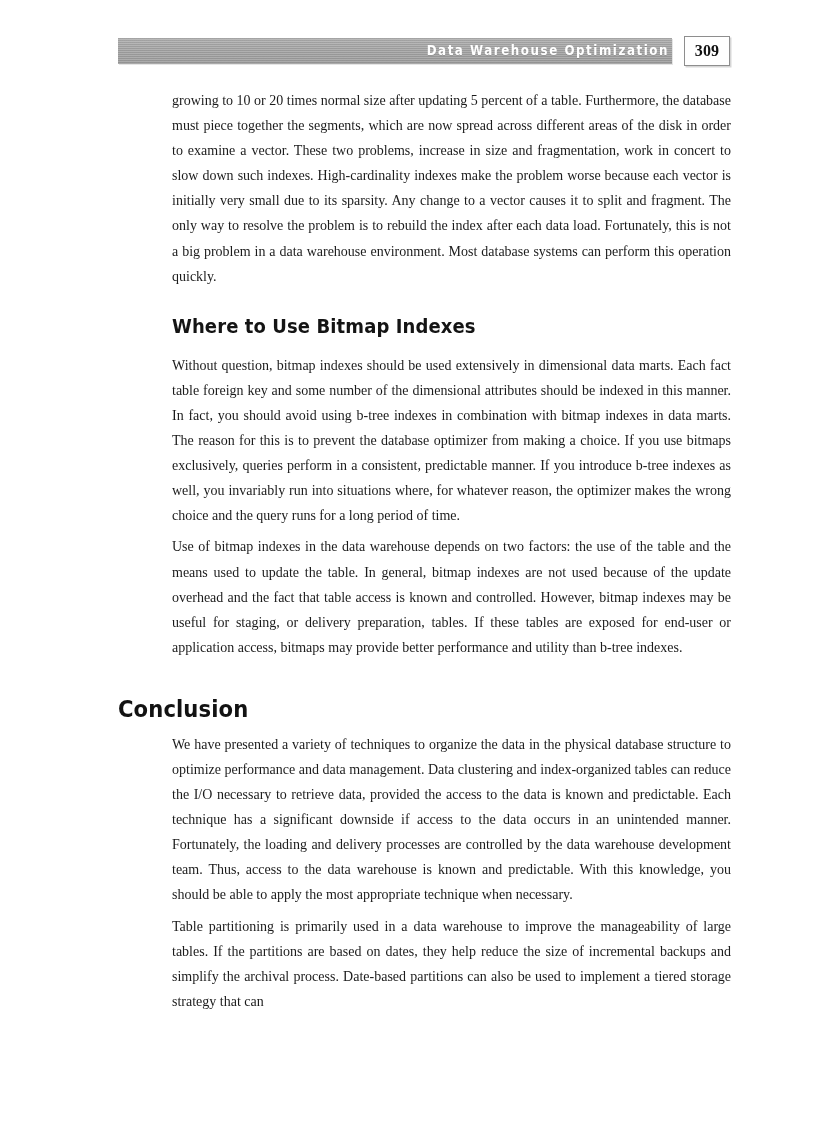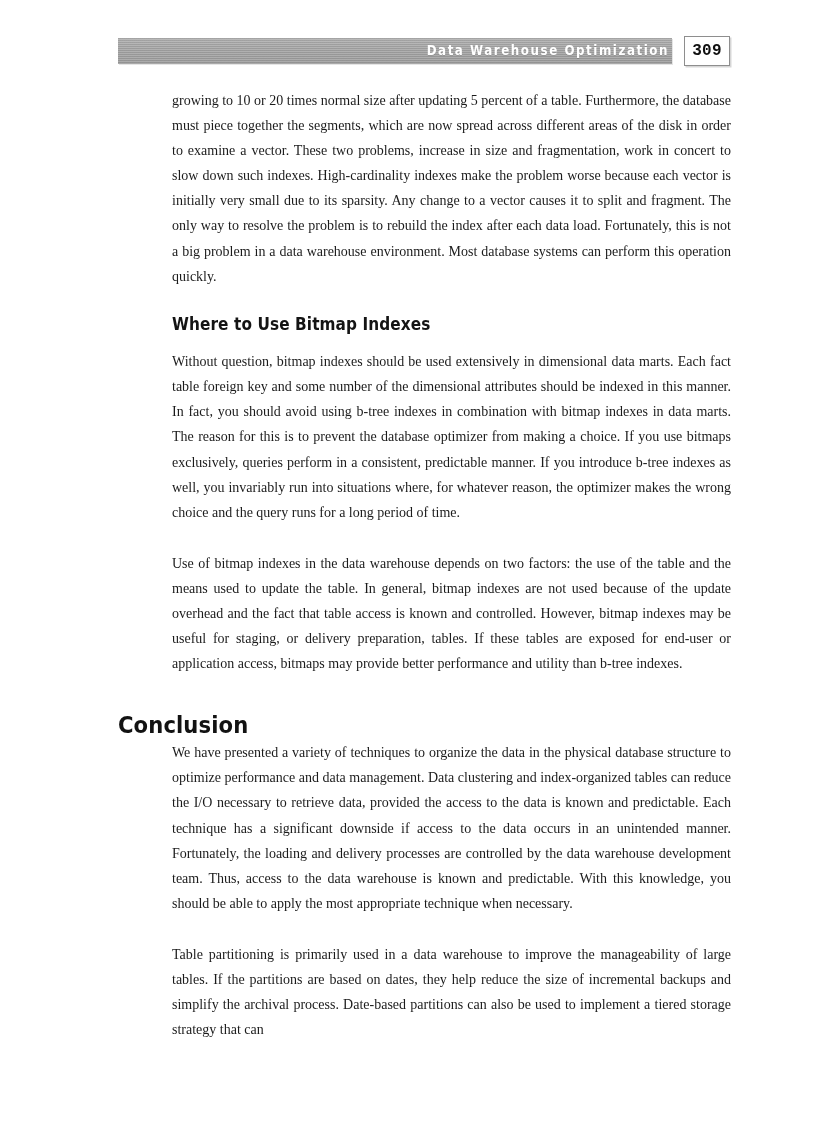--- a/index.html
+++ b/index.html
@@ -74,21 +74,21 @@
     background: #ffffff;
     border: 1px solid #8e8e8e;
     box-shadow: 1.5px 1.5px 0 rgba(0,0,0,0.16);
     display: flex;
     align-items: center;
     justify-content: center;
     box-sizing: border-box;
   }
 
   .page-number {
-    font-family: Liberation Mono, monospace;
+    font-family: Liberation Serif, serif;
     font-weight: bold;
     font-size: 16px;
     color: #111111;
     line-height: 1;
     letter-spacing: 0.2px;
   }
 
   
   .content {
     position: absolute;
@@ -101,29 +101,29 @@
     margin: 0 0 0 0;
     font-size: 14px;
     line-height: 25.1px;
     text-align: justify;
     text-justify: inter-word;
     color: #1b1b1b;
     hyphens: none;
   }
 
   p.body-text + p.body-text {
-    margin-top: 26px;
+    margin-top: 6px;
   }
 
   
   h3.sub-heading {
     margin: 25px 0 15px 0;
     font-family: "DejaVu Sans Condensed", "Liberation Sans Narrow", "Liberation Sans", sans-serif;
     font-weight: bold;
-    font-size: 17px;
+    font-size: 20px;
     letter-spacing: 0.1px;
     color: #141414;
     line-height: 1.2;
   }
 
   h2.section-heading {
     position: absolute;
     left: -54px;
     margin: 0;
     font-family: "DejaVu Sans Condensed", "Liberation Sans Narrow", "Liberation Sans", sans-serif;
@@ -131,21 +131,21 @@
     font-size: 23.5px;
     letter-spacing: 0.1px;
     color: #121212;
     line-height: 1;
     white-space: nowrap;
   }
 
   .section-block {
     position: relative;
     margin-top: 38px;
-    margin-bottom: 0;
+    margin-bottom: 8px;
     height: 26px;
   }
 </style>
 </head>
 <body>
 
 <div class="page">
 
   <div class="page-header">
     <div class="header-bar">

